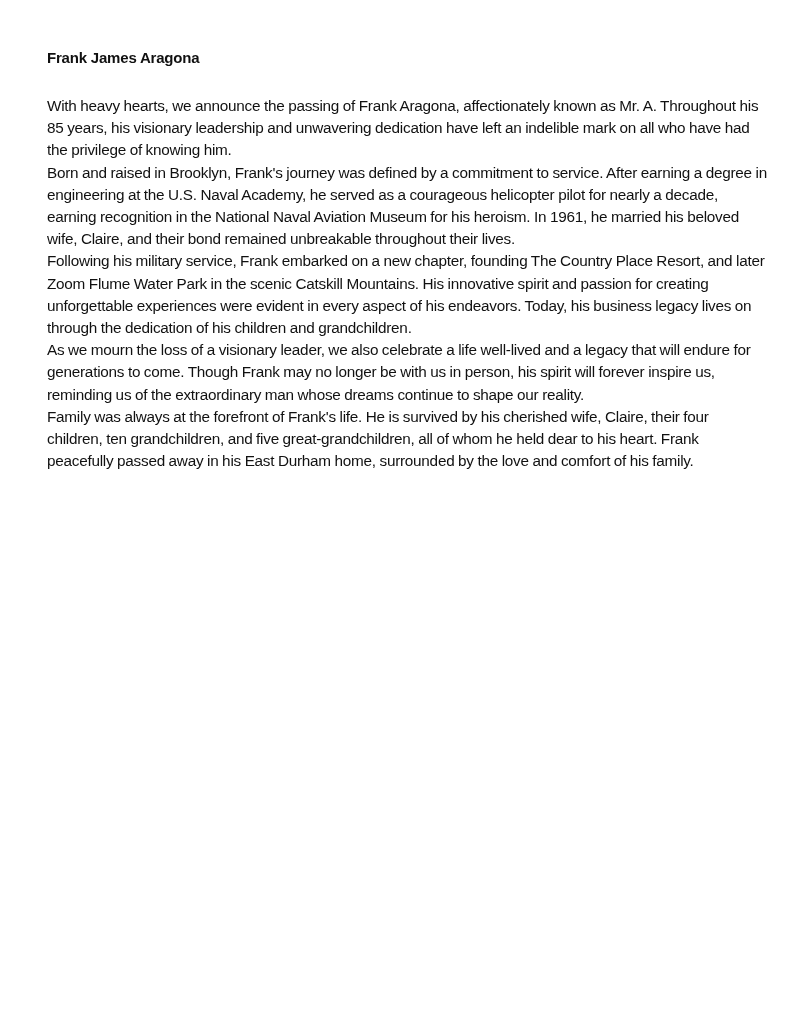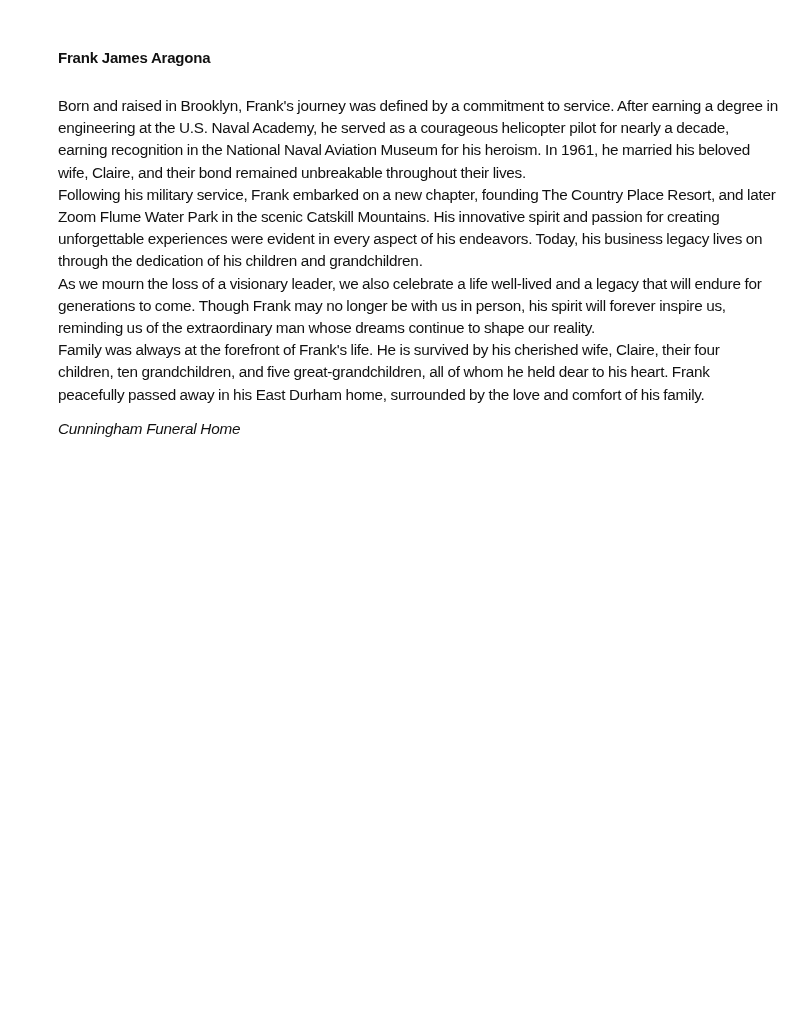--- a/index.html
+++ b/index.html
@@ -1,39 +1,39 @@
 <!DOCTYPE html>
 <html><head>
   <meta charset="utf-8">
   <style>
     html, body { margin: 0; padding: 0; background: #ffffff; }
     body {
       width: 791px; height: 1024px; overflow: hidden; position: relative;
       font-family: "Liberation Sans", sans-serif; color: #111111;
     }
-    .page { position: absolute; left: 58px; top: 48px; width: 720px; }
+    .page { position: absolute; left: 47px; top: 48px; width: 720px; }
     .title {
       font-weight: bold; font-size: 15px; line-height: 20px; margin: 0;
       letter-spacing: -0.2px;
     }
     .body-text { margin-top: 27px; }
     .para {
       font-size: 15.3px; line-height: 22.2px; margin: 0;
       letter-spacing: -0.25px; word-spacing: -0.3px;
     }
     .signature {
       font-style: italic; font-size: 15.3px; line-height: 22px;
       margin-top: 12px; letter-spacing: -0.25px;
     }
   </style>
 </head>
 <body>
 
 <div class="page">
   <h1 class="title">Frank James Aragona</h1>
   <div class="body-text">
+    <p class="para">With heavy hearts, we announce the passing of Frank Aragona, affectionately known as Mr. A. Throughout his 85 years, his visionary leadership and unwavering dedication have left an indelible mark on all who have had the privilege of knowing him.</p>
     <p class="para">Born and raised in Brooklyn, Frank's journey was defined by a commitment to service. After earning a degree in engineering at the U.S. Naval Academy, he served as a courageous helicopter pilot for nearly a decade, earning recognition in the National Naval Aviation Museum for his heroism. In 1961, he married his beloved wife, Claire, and their bond remained unbreakable throughout their lives.</p>
     <p class="para">Following his military service, Frank embarked on a new chapter, founding The Country Place Resort, and later Zoom Flume Water Park in the scenic Catskill Mountains. His innovative spirit and passion for creating unforgettable experiences were evident in every aspect of his endeavors. Today, his business legacy lives on through the dedication of his children and grandchildren.</p>
     <p class="para">As we mourn the loss of a visionary leader, we also celebrate a life well-lived and a legacy that will endure for generations to come. Though Frank may no longer be with us in person, his spirit will forever inspire us, reminding us of the extraordinary man whose dreams continue to shape our reality.</p>
     <p class="para">Family was always at the forefront of Frank's life. He is survived by his cherished wife, Claire, their four children, ten grandchildren, and five great-grandchildren, all of whom he held dear to his heart. Frank peacefully passed away in his East Durham home, surrounded by the love and comfort of his family.</p>
   </div>
-  <div class="signature">Cunningham Funeral Home</div>
 </div>
 
 </body></html>

